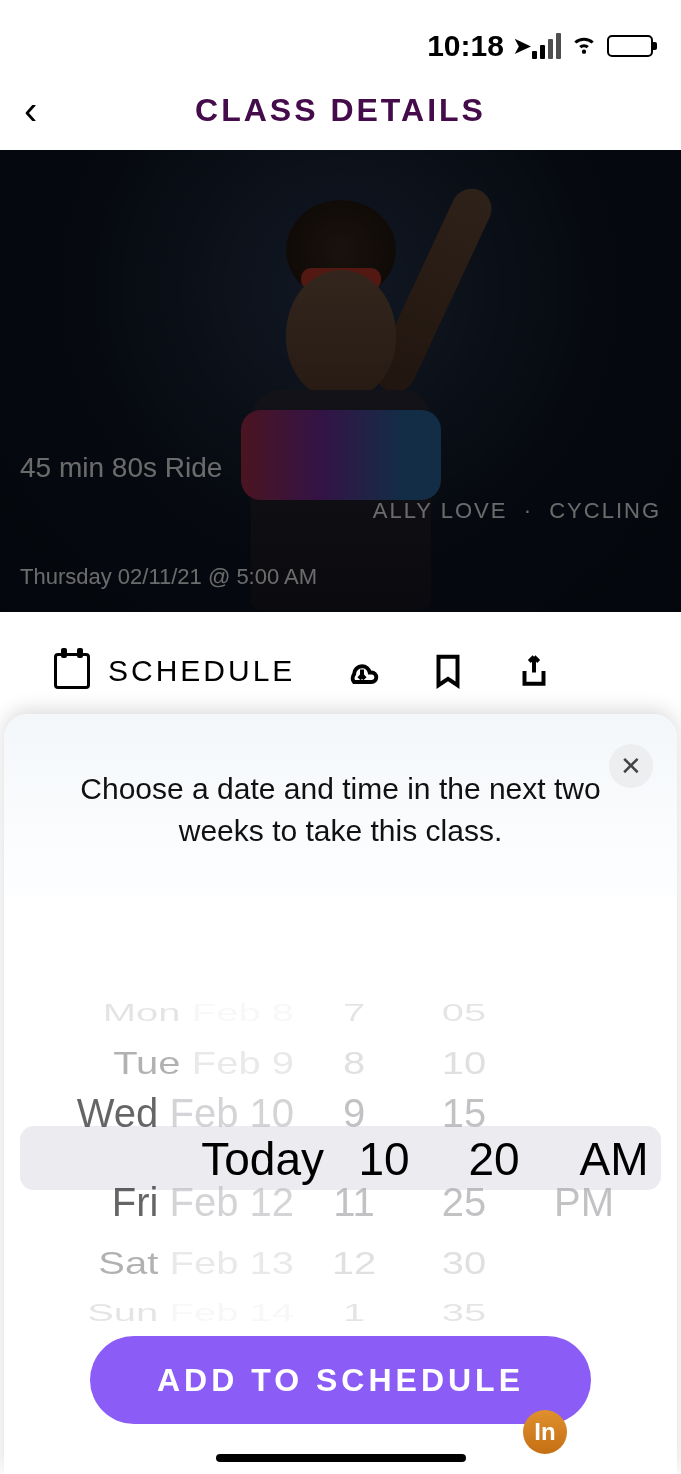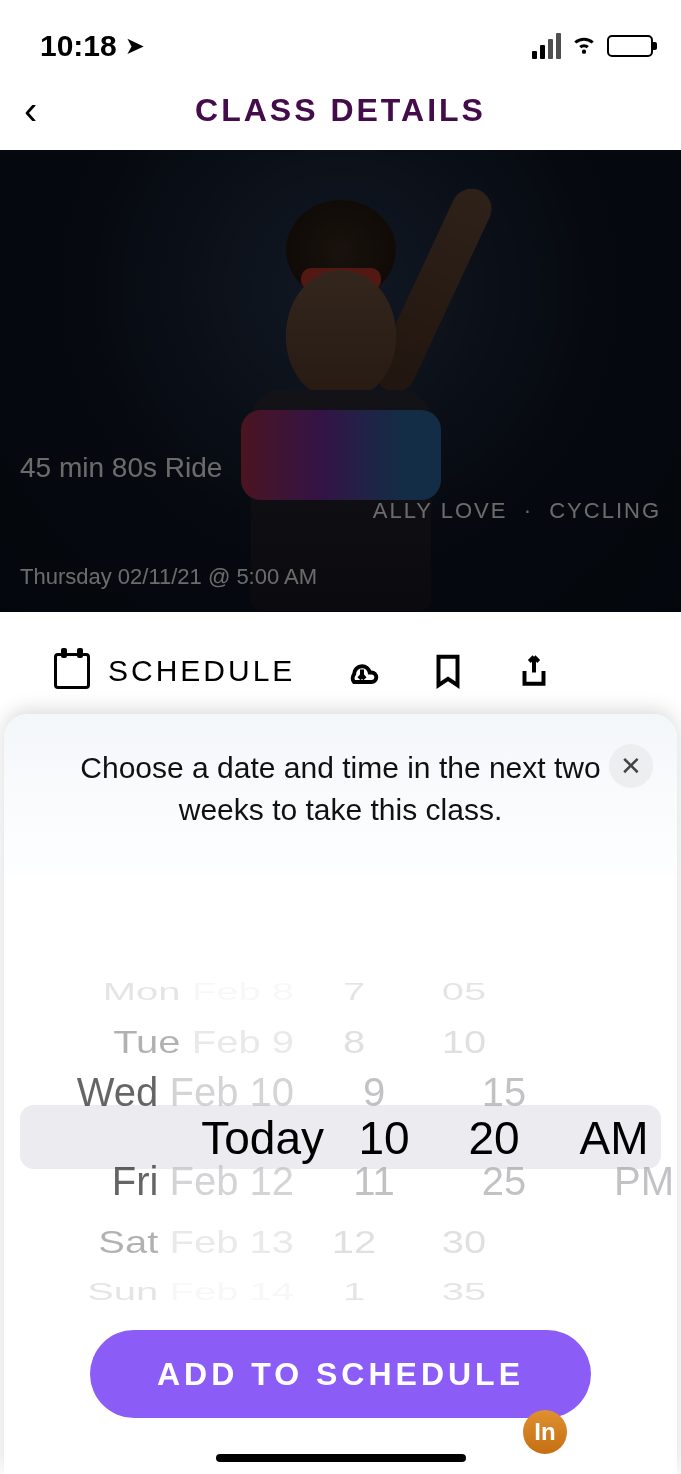--- a/index.html
+++ b/index.html
@@ -7,21 +7,21 @@
 
   .screen { position: relative; width: 681px; height: 1474px; }
 
   
   .bg {
     position: absolute; inset: 0;
     filter: brightness(0.42);
     pointer-events: none;
   }
   .status-bar {
-    display: flex; justify-content: space-between; align-items: center;
+    display: flex; justify-content: flex-end; align-items: center;
     padding: 22px 28px 0 40px; height: 70px;
   }
   .status-left { display: flex; align-items: center; gap: 8px; }
   .status-time { font-size: 30px; font-weight: 600; color: #000; }
   .loc-arrow { font-size: 24px; color: #000; transform: rotate(0deg); }
   .status-right { display: flex; align-items: center; gap: 10px; }
   .sig-bars { display: flex; align-items: flex-end; gap: 3px; }
   .sig-bars span { width: 5px; background: #000; border-radius: 1px; }
   .sig-bars span:nth-child(1){height:8px;}
   .sig-bars span:nth-child(2){height:14px;}
@@ -97,21 +97,21 @@
 
   
   .sheet {
     position:absolute; left:4px; right:4px; bottom:0; top:714px;
     background:#fff; border-radius:24px 24px 0 0;
     box-shadow:0 -4px 20px rgba(0,0,0,0.15);
     display:flex; flex-direction:column;
   }
   .sheet-head {
     position:relative;
-    padding:33px 70px 44px;
+    padding:54px 70px 44px;
     background:linear-gradient(180deg,#f4f7fa 0%, #fdfeff 100%);
     border-radius:24px 24px 0 0;
   }
   .sheet-msg { font-size:30px; text-align:center; line-height:1.4; color:#111; }
   .close-btn {
     position:absolute; top:30px; right:24px;
     width:44px; height:44px; border-radius:50%;
     background:#eceeef; display:flex; align-items:center; justify-content:center;
     font-size:26px; color:#444;
   }
@@ -132,21 +132,21 @@
     font-size:40px;
   }
   .prow .c-date { text-align:right; padding-right:10px; }
   .prow .c-date .dname { color:#000; }
   .prow .c-date .ddate { color:#b8b8bd; }
   .prow .c-hr, .prow .c-min { text-align:center; }
   .prow .c-ap { text-align:center; }
 
   .prow.o3 { opacity:0.10; transform:scaleY(0.6); }
   .prow.o2 { opacity:0.30; transform:scaleY(0.8); color:#9a9aa0;}
-  .prow.o1 { opacity:0.60; color:#8a8a90;gap:20px;}
+  .prow.o1 { opacity:0.60; color:#8a8a90;}
   .prow.sel { opacity:1; font-size:46px; font-weight:400; color:#000;}
   .prow.sel .c-date .dname, .prow.sel .c-date .ddate { color:#000; }
   .prow.o1 .c-hr, .prow.o1 .c-min, .prow.o1 .c-ap,
   .prow.o2 .c-hr, .prow.o2 .c-min, .prow.o2 .c-ap { color:#9a9aa0; }
 
   .cta-wrap { padding: 0 86px 56px; }
   .cta {
     width:100%; height:88px; border:none; border-radius:44px;
     background:#8b5cf6; color:#fff; font-size:32px; font-weight:700;
     letter-spacing:4px;

